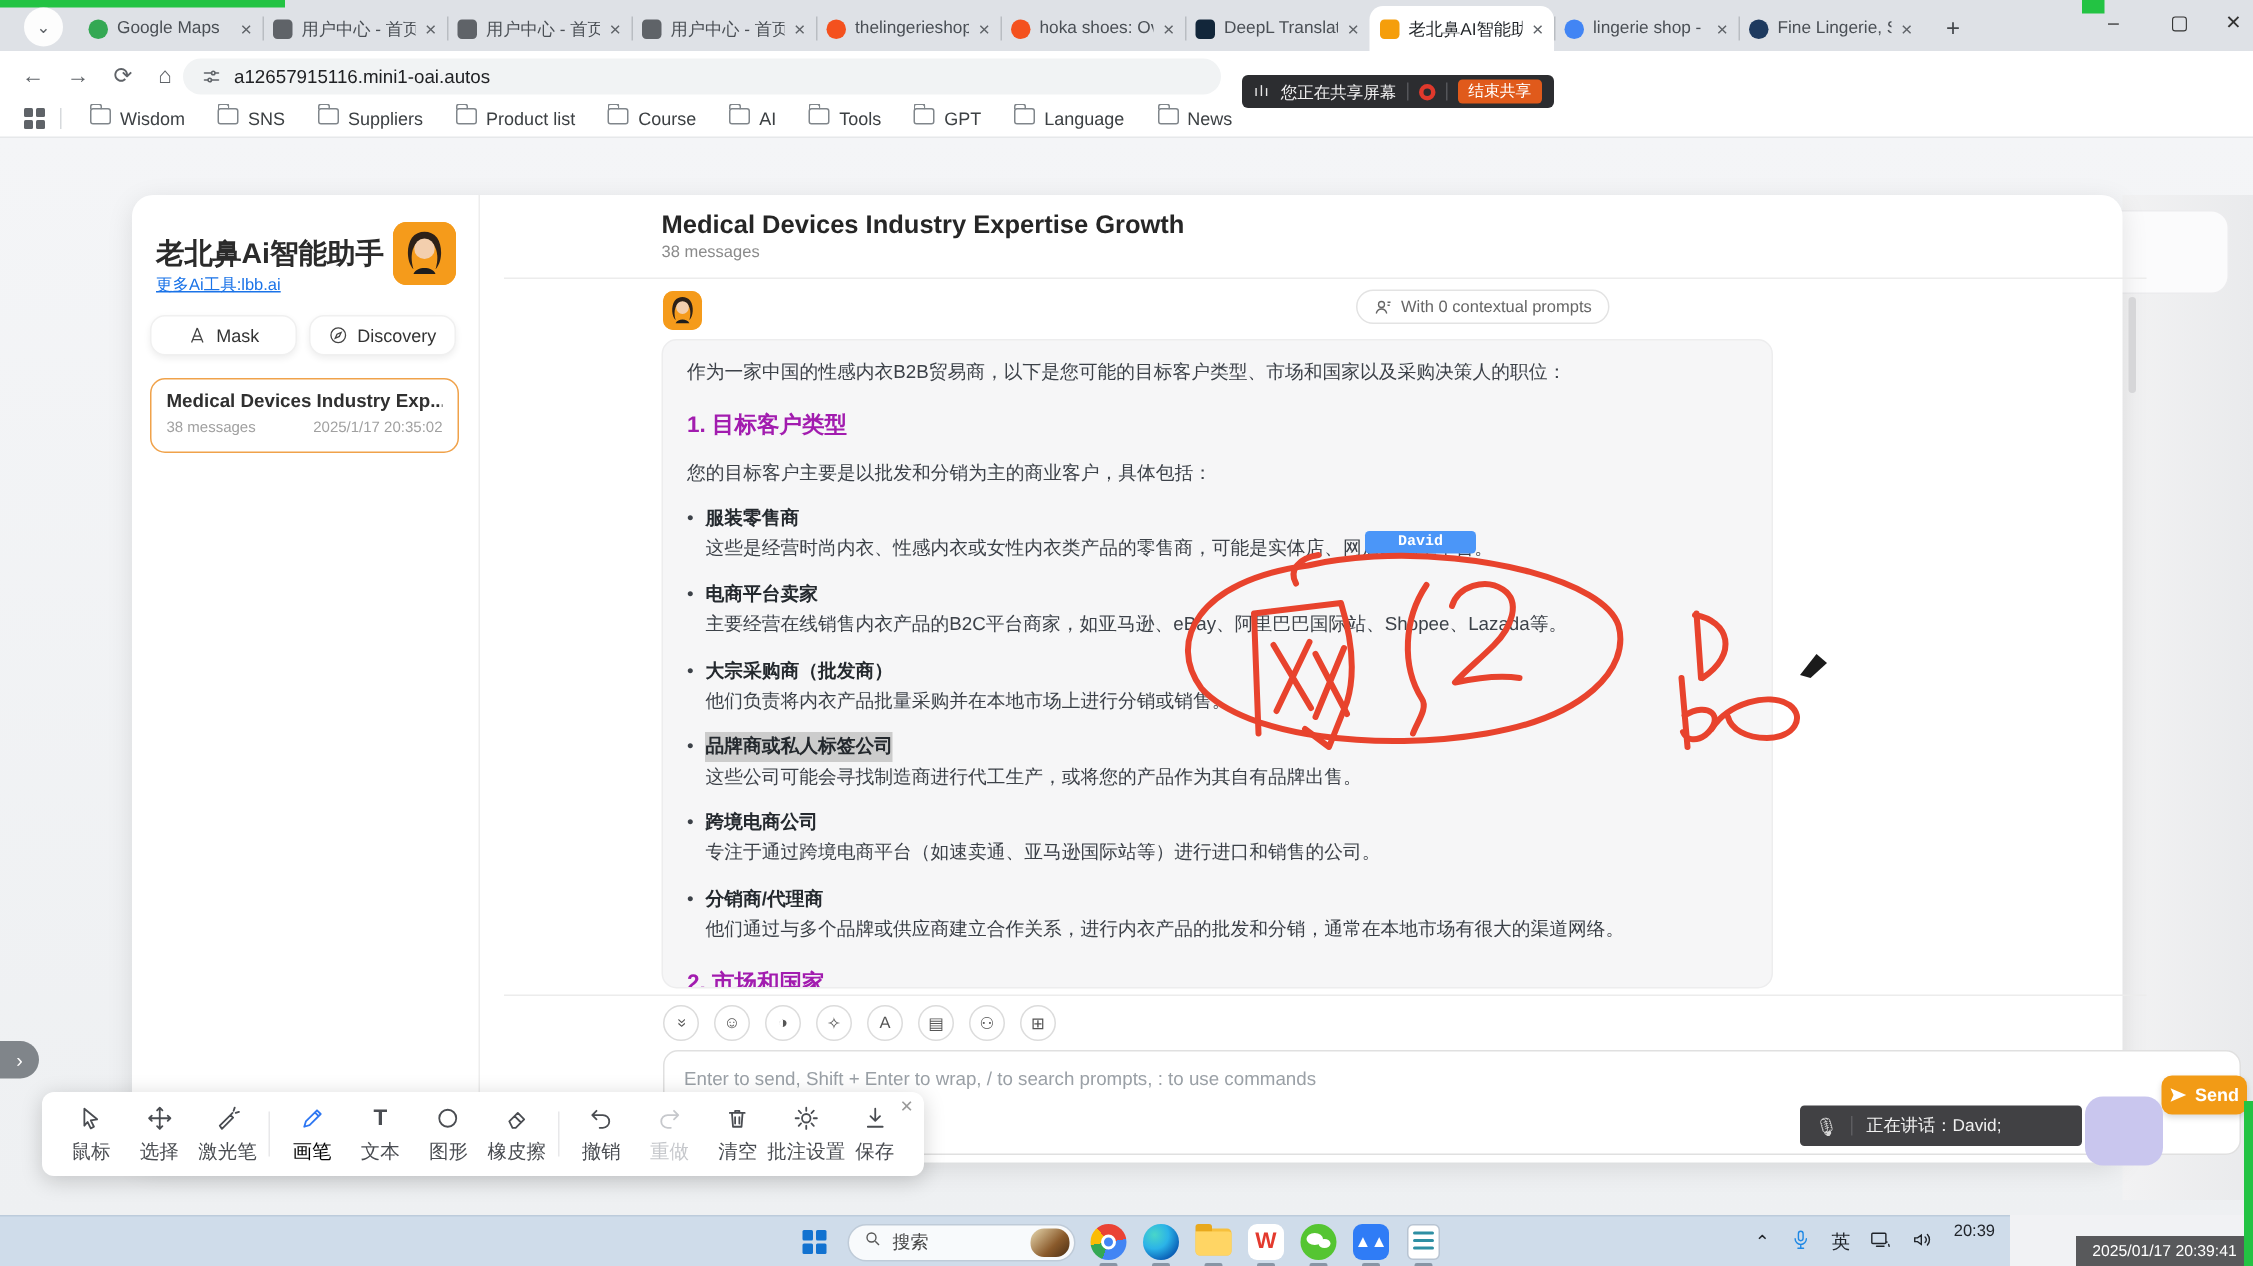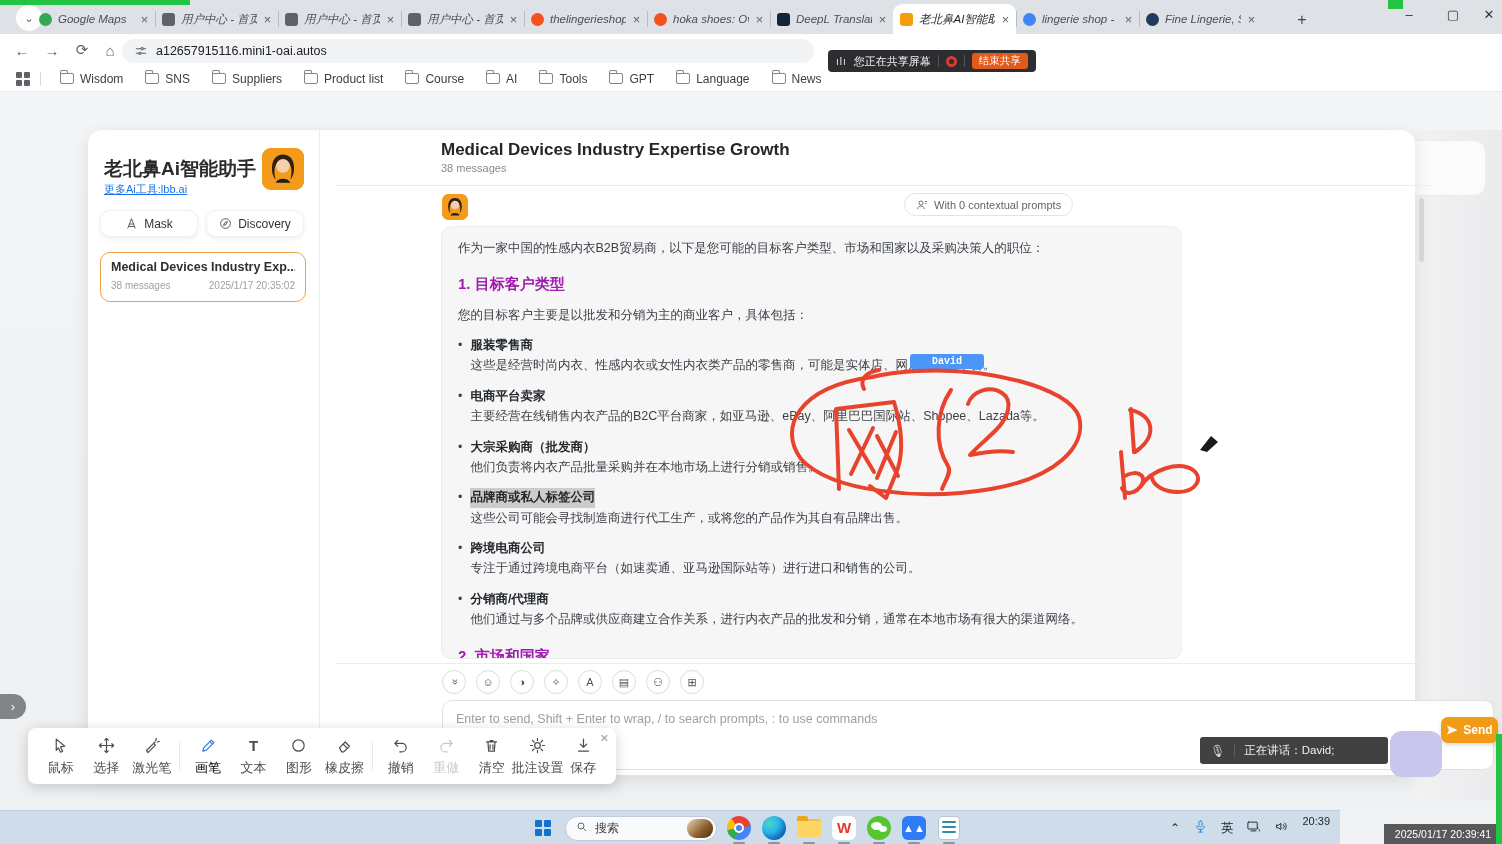--- a/index.html
+++ b/index.html
@@ -2,21 +2,21 @@
 <html><head>
 <meta charset="utf-8">
 <style>
   * { margin:0; padding:0; box-sizing:border-box; }
   html,body { width:1502px; height:844px; overflow:hidden; }
   body { font-family:"Liberation Sans", sans-serif; position:relative; background:#f1f2f4; }
 
   
   #tabstrip { position:absolute; left:0; top:0; width:1502px; height:34px; background:#dee1e6; }
   #tab-search { position:absolute; left:16px; top:5px; width:26px; height:26px; border-radius:50%; background:#fdfdfd; display:flex; align-items:center; justify-content:center; font-size:11px; color:#5f6368; }
-  #tabs { position:absolute; left:32px; top:4px; display:flex; height:30px;font-style:italic; }
+  #tabs { position:absolute; left:52px; top:4px; display:flex; height:30px; }
   .tab { width:123px; height:30px; display:flex; align-items:center; gap:6px; padding:0 7px; font-size:11.5px; color:#4a4f55; border-radius:9px 9px 0 0; position:relative; }
   .tab:not(.active):not(:first-child)::before { content:""; position:absolute; left:0; top:7px; bottom:7px; width:1px; background:#b9bdc2; }
   .tab.active { background:#fff; color:#1f2327; z-index:2; }
   .fav { width:13px; height:13px; border-radius:50%; flex:none; background:var(--c,#888); }
   .fav.sq { border-radius:3px; }
   .tlabel { flex:1; overflow:hidden; white-space:nowrap; }
   .tclose { color:#5f6368; font-size:13px; line-height:1; flex:none; }
   #newtab { position:absolute; left:1290px; top:8px; width:24px; height:24px; text-align:center; line-height:24px; font-size:16px; color:#44474b; }
   .winbtn { position:absolute; top:0; width:34px; height:32px; text-align:center; line-height:30px; font-size:13px; color:#333; }
   .green-strip { position:absolute; background:#23c343; }
@@ -31,21 +31,21 @@
   #sharepill .stext { color:#f1f1f1; font-size:11px; white-space:nowrap; }
   #sharepill .sdiv { width:1px; height:12px; background:#55565a; }
   #sharedot { width:11px; height:11px; border-radius:50%; border:3px solid #e0392c; }
   #sharestop { height:16px; border-radius:3px; padding:0 7px; font-size:10.5px; color:#fff; display:flex; align-items:center; white-space:nowrap; }
 
   
   #bmbar { position:absolute; left:0; top:66px; width:1502px; height:26px; background:#fff; border-bottom:1px solid #e6e8ea; display:flex; align-items:center; }
   #bmgrid { width:14px; height:14px; margin:0 10px 0 16px; display:grid; grid-template-columns:1fr 1fr; gap:2px; }
   #bmgrid i { background:#5f6368; border-radius:1px; }
   .bmsep { width:1px; height:14px; background:#d6d9dc; margin-right:8px; }
-  .bm { display:flex; align-items:center; gap:6px; font-size:12px; color:#3c4043; margin:0 11px; white-space:nowrap; }
+  .bm { display:flex; gap:6px; font-size:12px; color:#3c4043; margin:0 11px; white-space:nowrap; }
   .folder { width:14px; height:11px; border:1.3px solid #80868b; border-radius:2px; position:relative; }
   .folder::before { content:""; position:absolute; left:-1px; top:-4px; width:6px; height:3px; border:1.3px solid #80868b; border-bottom:none; border-radius:2px 2px 0 0; }
 
   
   #page { position:absolute; left:0; top:92px; width:1502px; height:718px; background:linear-gradient(180deg,#f4f5f7,#eef0f2); }
   #rightband { position:absolute; left:1415px; top:38px; width:87px; height:670px; background:linear-gradient(90deg,#f2f2f3,#e9eaec); }
   #ghostcard { position:absolute; left:1398px; top:48px; width:88px; height:56px; background:#fbfbfc; border:1px solid #ececee; border-radius:12px; }
 
   #appcard { position:absolute; left:88px; top:38px; width:1327px; height:645px; background:#fff; border-radius:14px; box-shadow:0 4px 18px rgba(0,0,0,.10); }
   #sbar { position:absolute; left:0; top:0; width:232px; height:645px; border-right:1px solid #ededed; }

